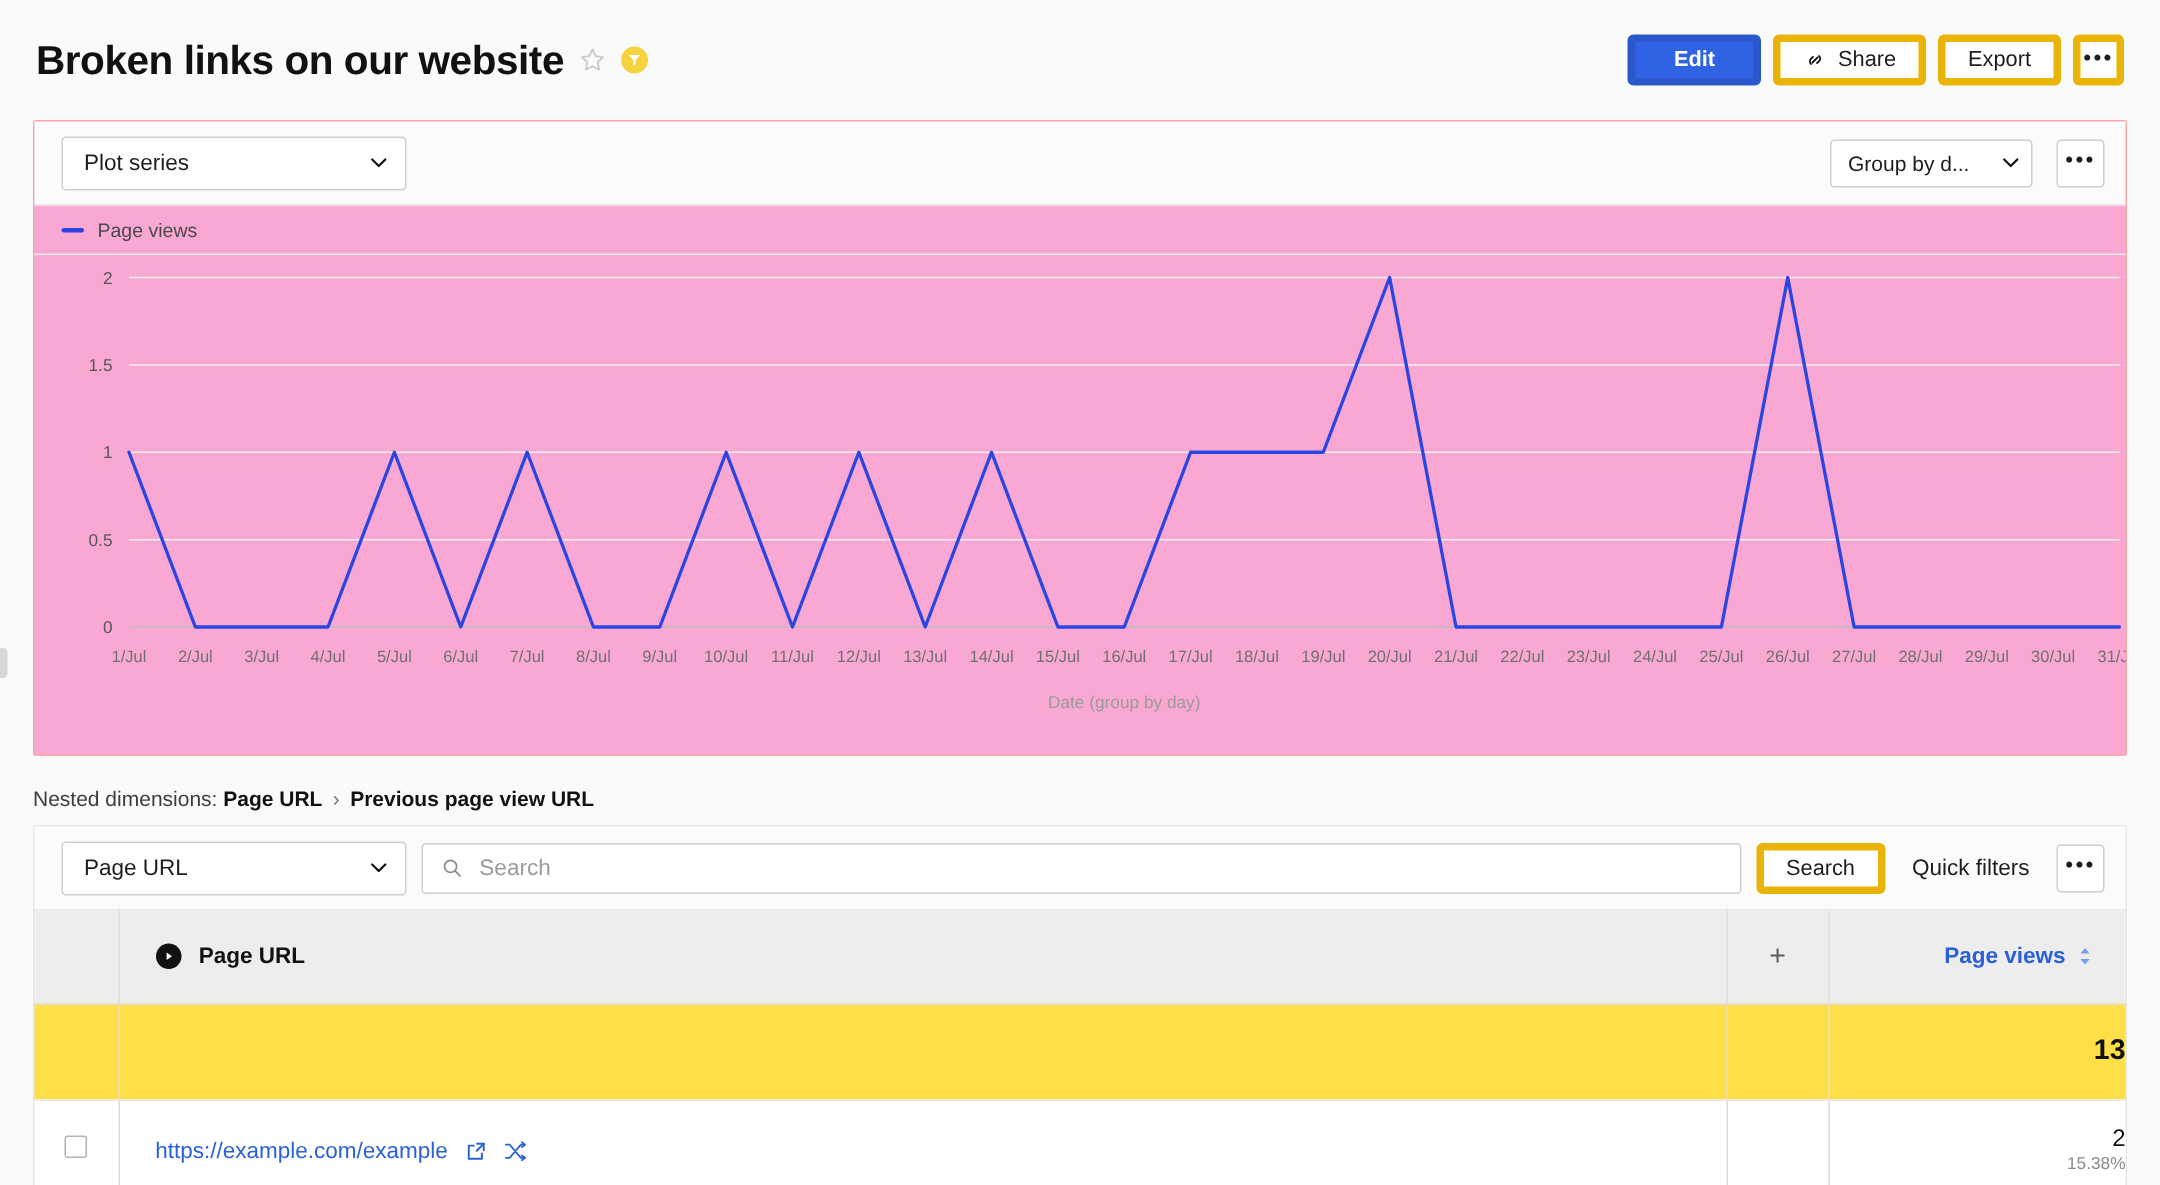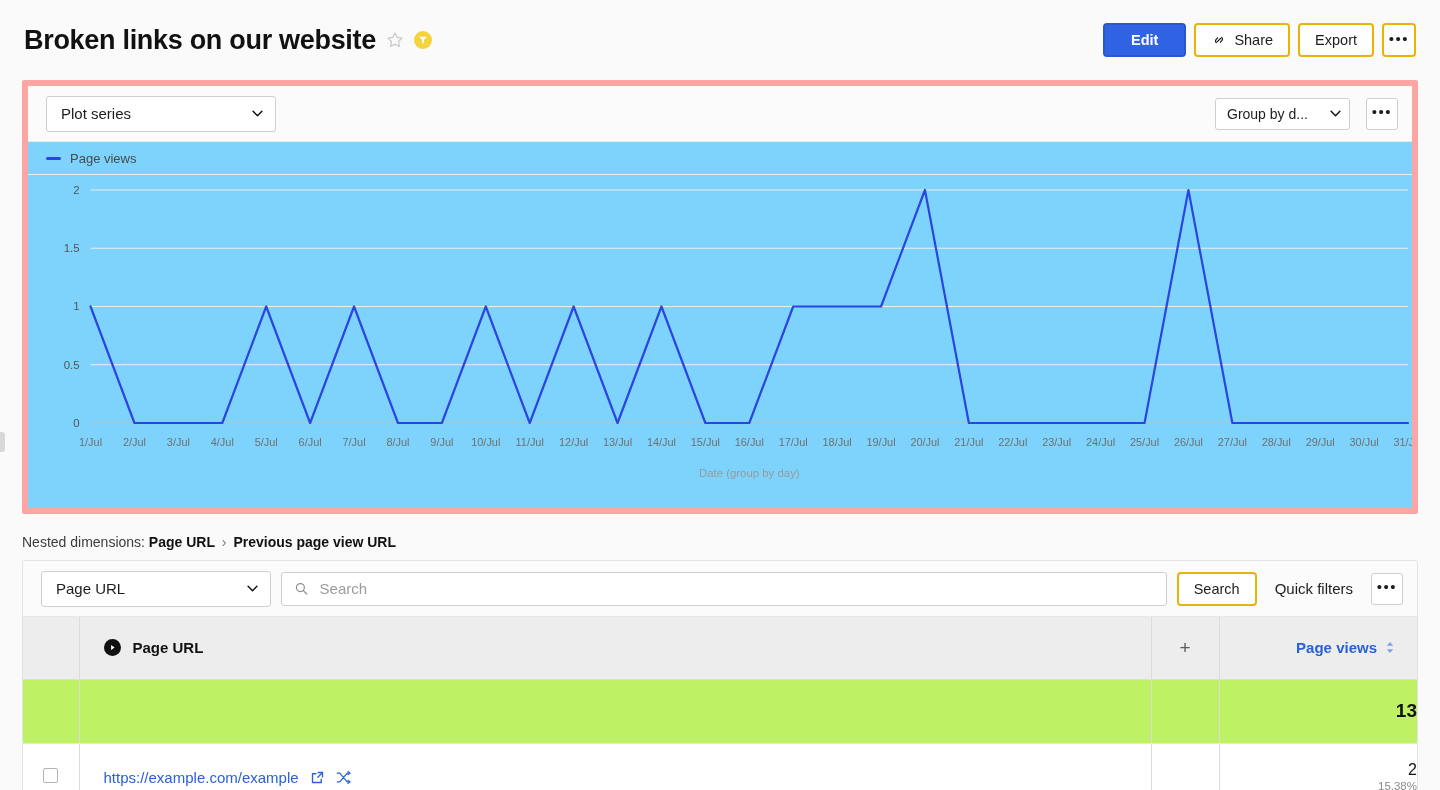--- a/index.html
+++ b/index.html
@@ -30,21 +30,21 @@
   }
   .star-icon { width: 18px; height: 18px; display: block; }
   .filter-badge {
     width: 18px; height: 18px; border-radius: 50%;
     background: #f5d33f;
     display: flex; align-items: center; justify-content: center;
   }
   .header-actions { display: flex; align-items: center; gap: 8px; }
   .btn {
     height: 34px;
-    border: 2px solid #eab308;
+    border: 5px solid #eab308;
     border-radius: 4px;
     background: #fff;
     font-family: "Liberation Sans", sans-serif;
     font-size: 14.5px;
     color: #1d1d1d;
     padding: 0 15px;
     display: inline-flex; align-items: center; justify-content: center;
     gap: 7px;
     cursor: pointer;
     white-space: nowrap;
@@ -55,22 +55,22 @@
     color: #fff;
     font-weight: bold;
     padding: 0 26px;
   }
   .btn-icon-only { padding: 0; width: 34px; }
   .dots { letter-spacing: 1.5px; font-size: 15px; line-height: 1; position: relative; top: -2px; }
 
   
   .chart-card {
     margin: 0 22px;
-    background: #7dd3fc;
-    border: 6px solid #fca5a5;
+    background: #f9a8d4;
+    border: 1px solid #fca5a5;
     border-radius: 2px;
   }
   .chart-toolbar {
     height: 56px;
     display: flex;
     align-items: center;
     justify-content: space-between;
     padding: 0 14px 0 18px;
     border-bottom: 1px solid #e8e8e8;
     background: #fbfbfb;
@@ -181,21 +181,21 @@
   .plus-cell { text-align: center; color: #5d5d5d; font-size: 19px; font-weight: 300; }
   .metric-head {
     display: flex; align-items: center; justify-content: flex-end;
     gap: 8px; padding-right: 22px;
     color: #2a61d8; font-size: 15px; font-weight: bold;
     cursor: pointer;
   }
 
   .total-row td {
     height: 64px;
-    background: #bef264;
+    background: #fde047;
     border-bottom: 1px solid #e6e6e6;
     vertical-align: middle;
   }
   .total-value {
     text-align: right; padding-right: 22px;
     font-size: 19px; font-weight: bold; color: #111;
   }
 
   .data-row td {
     height: 68px;

